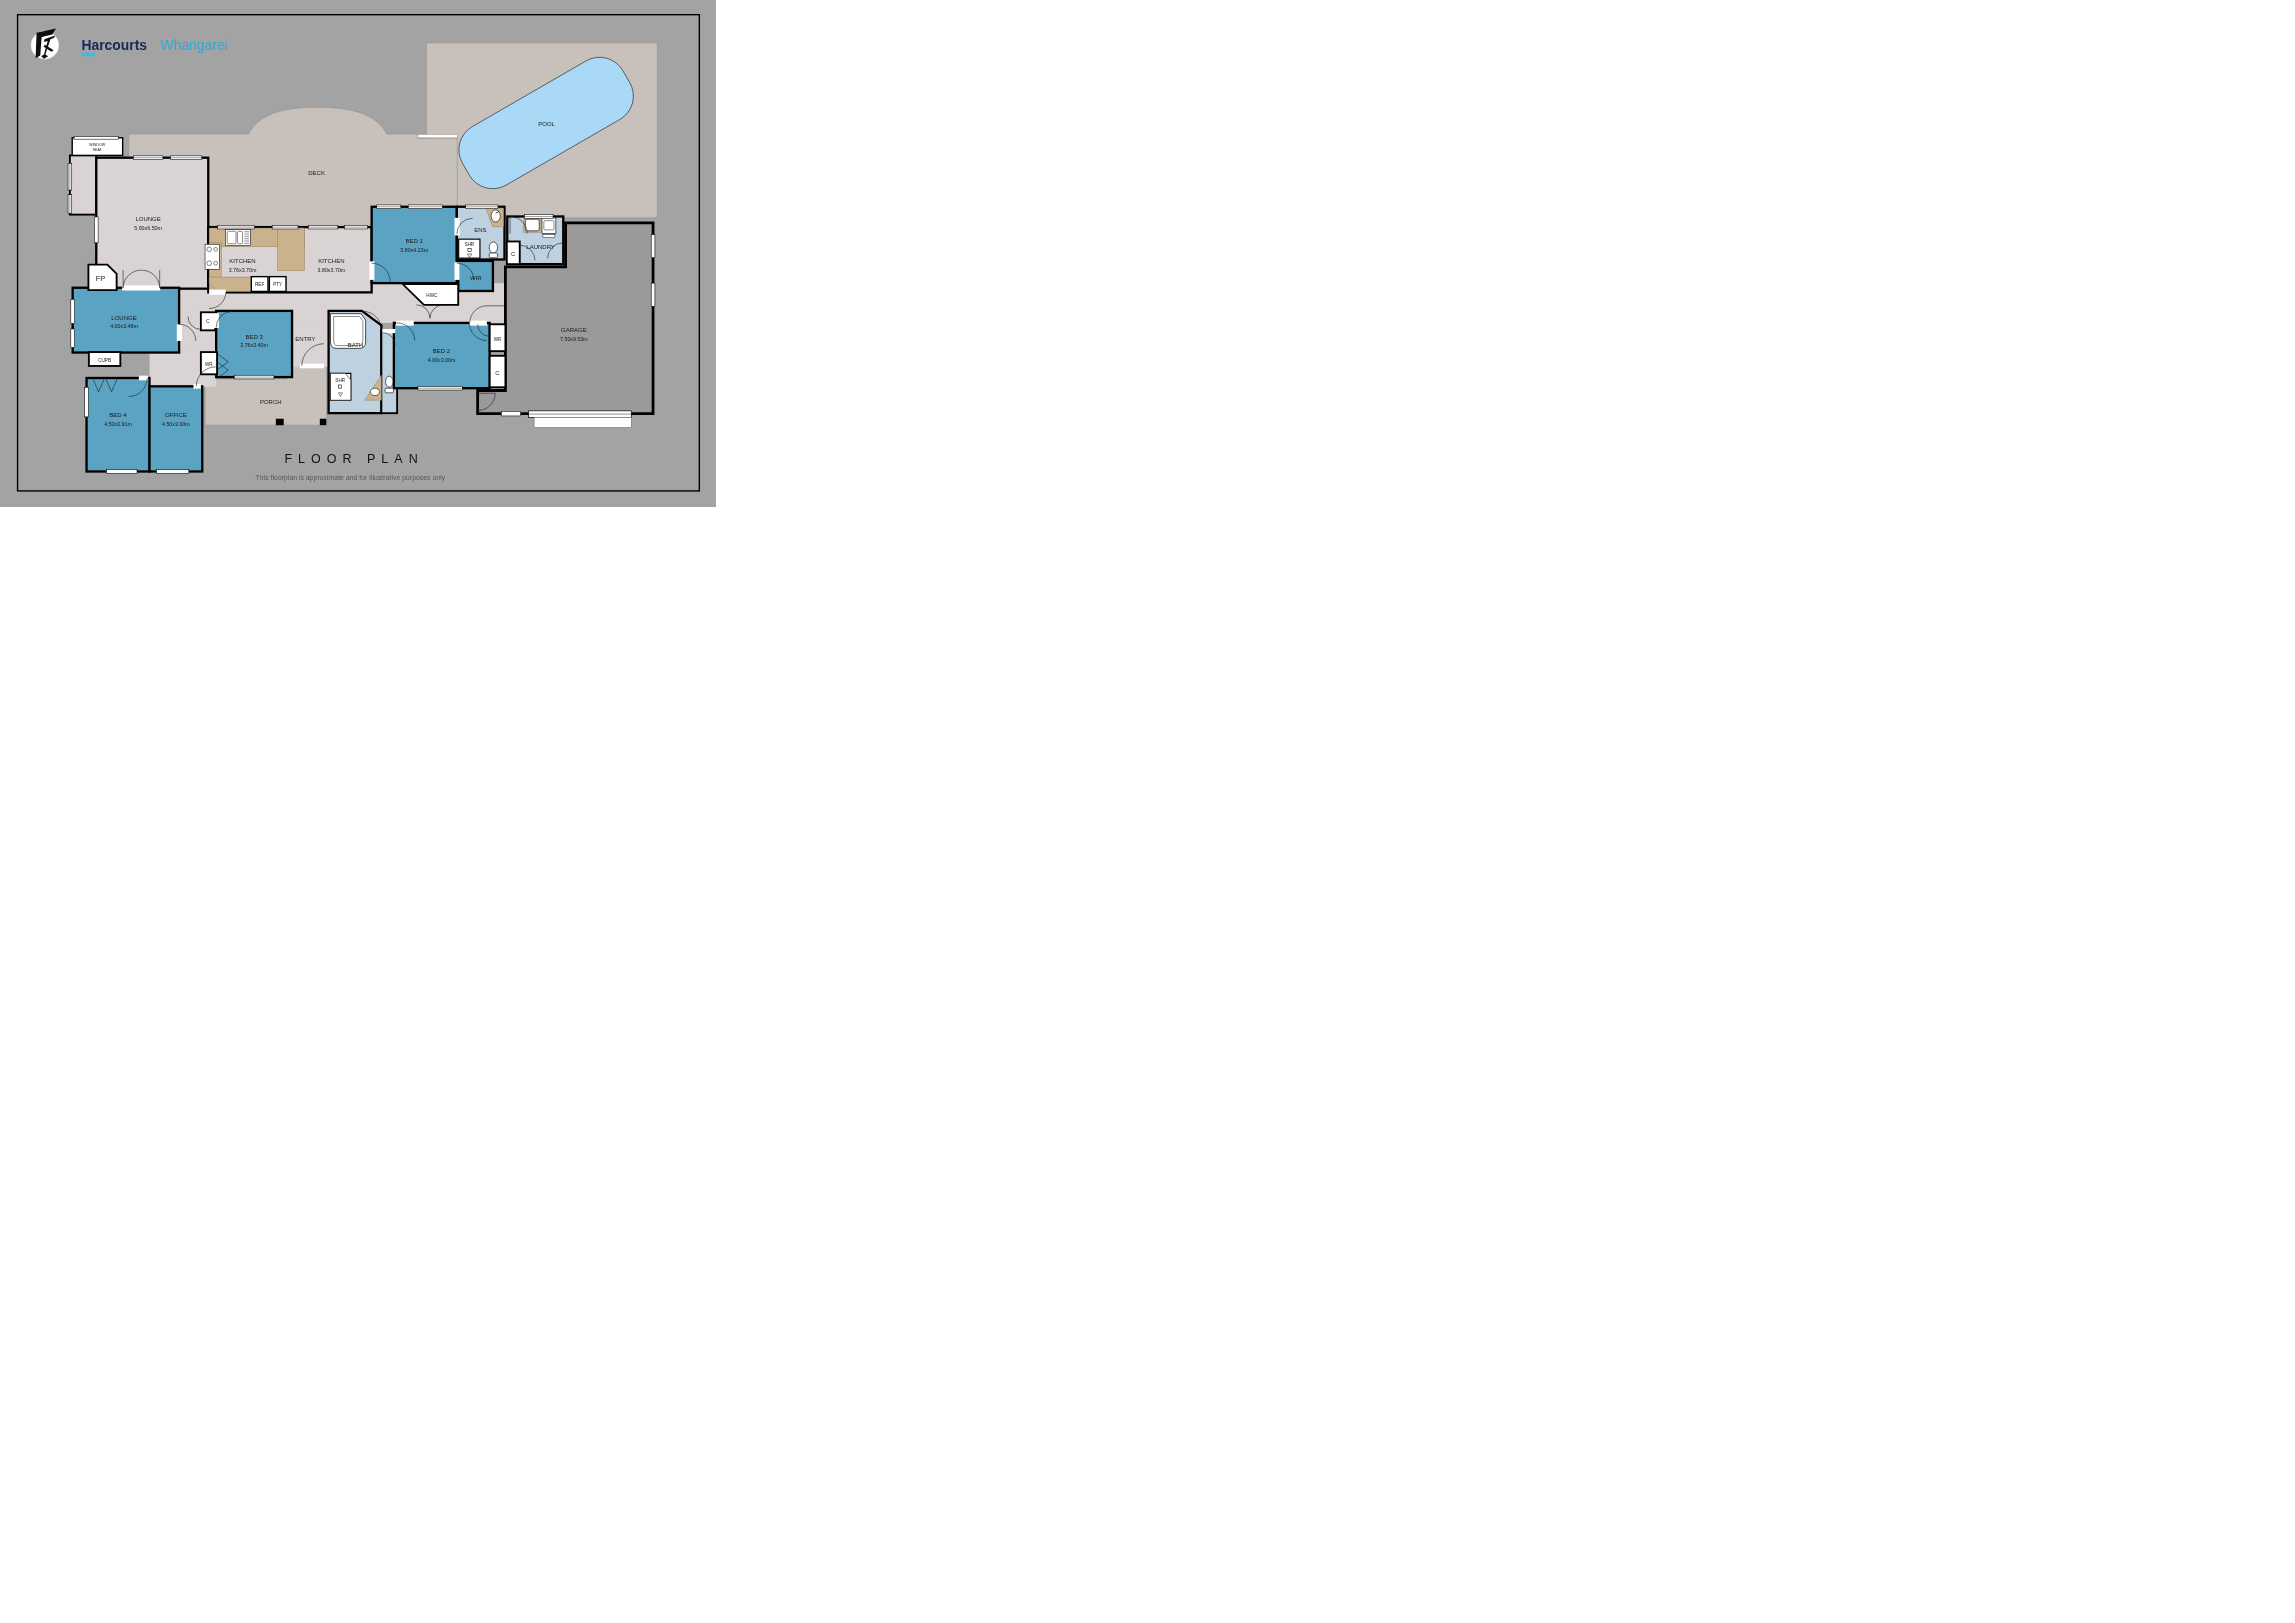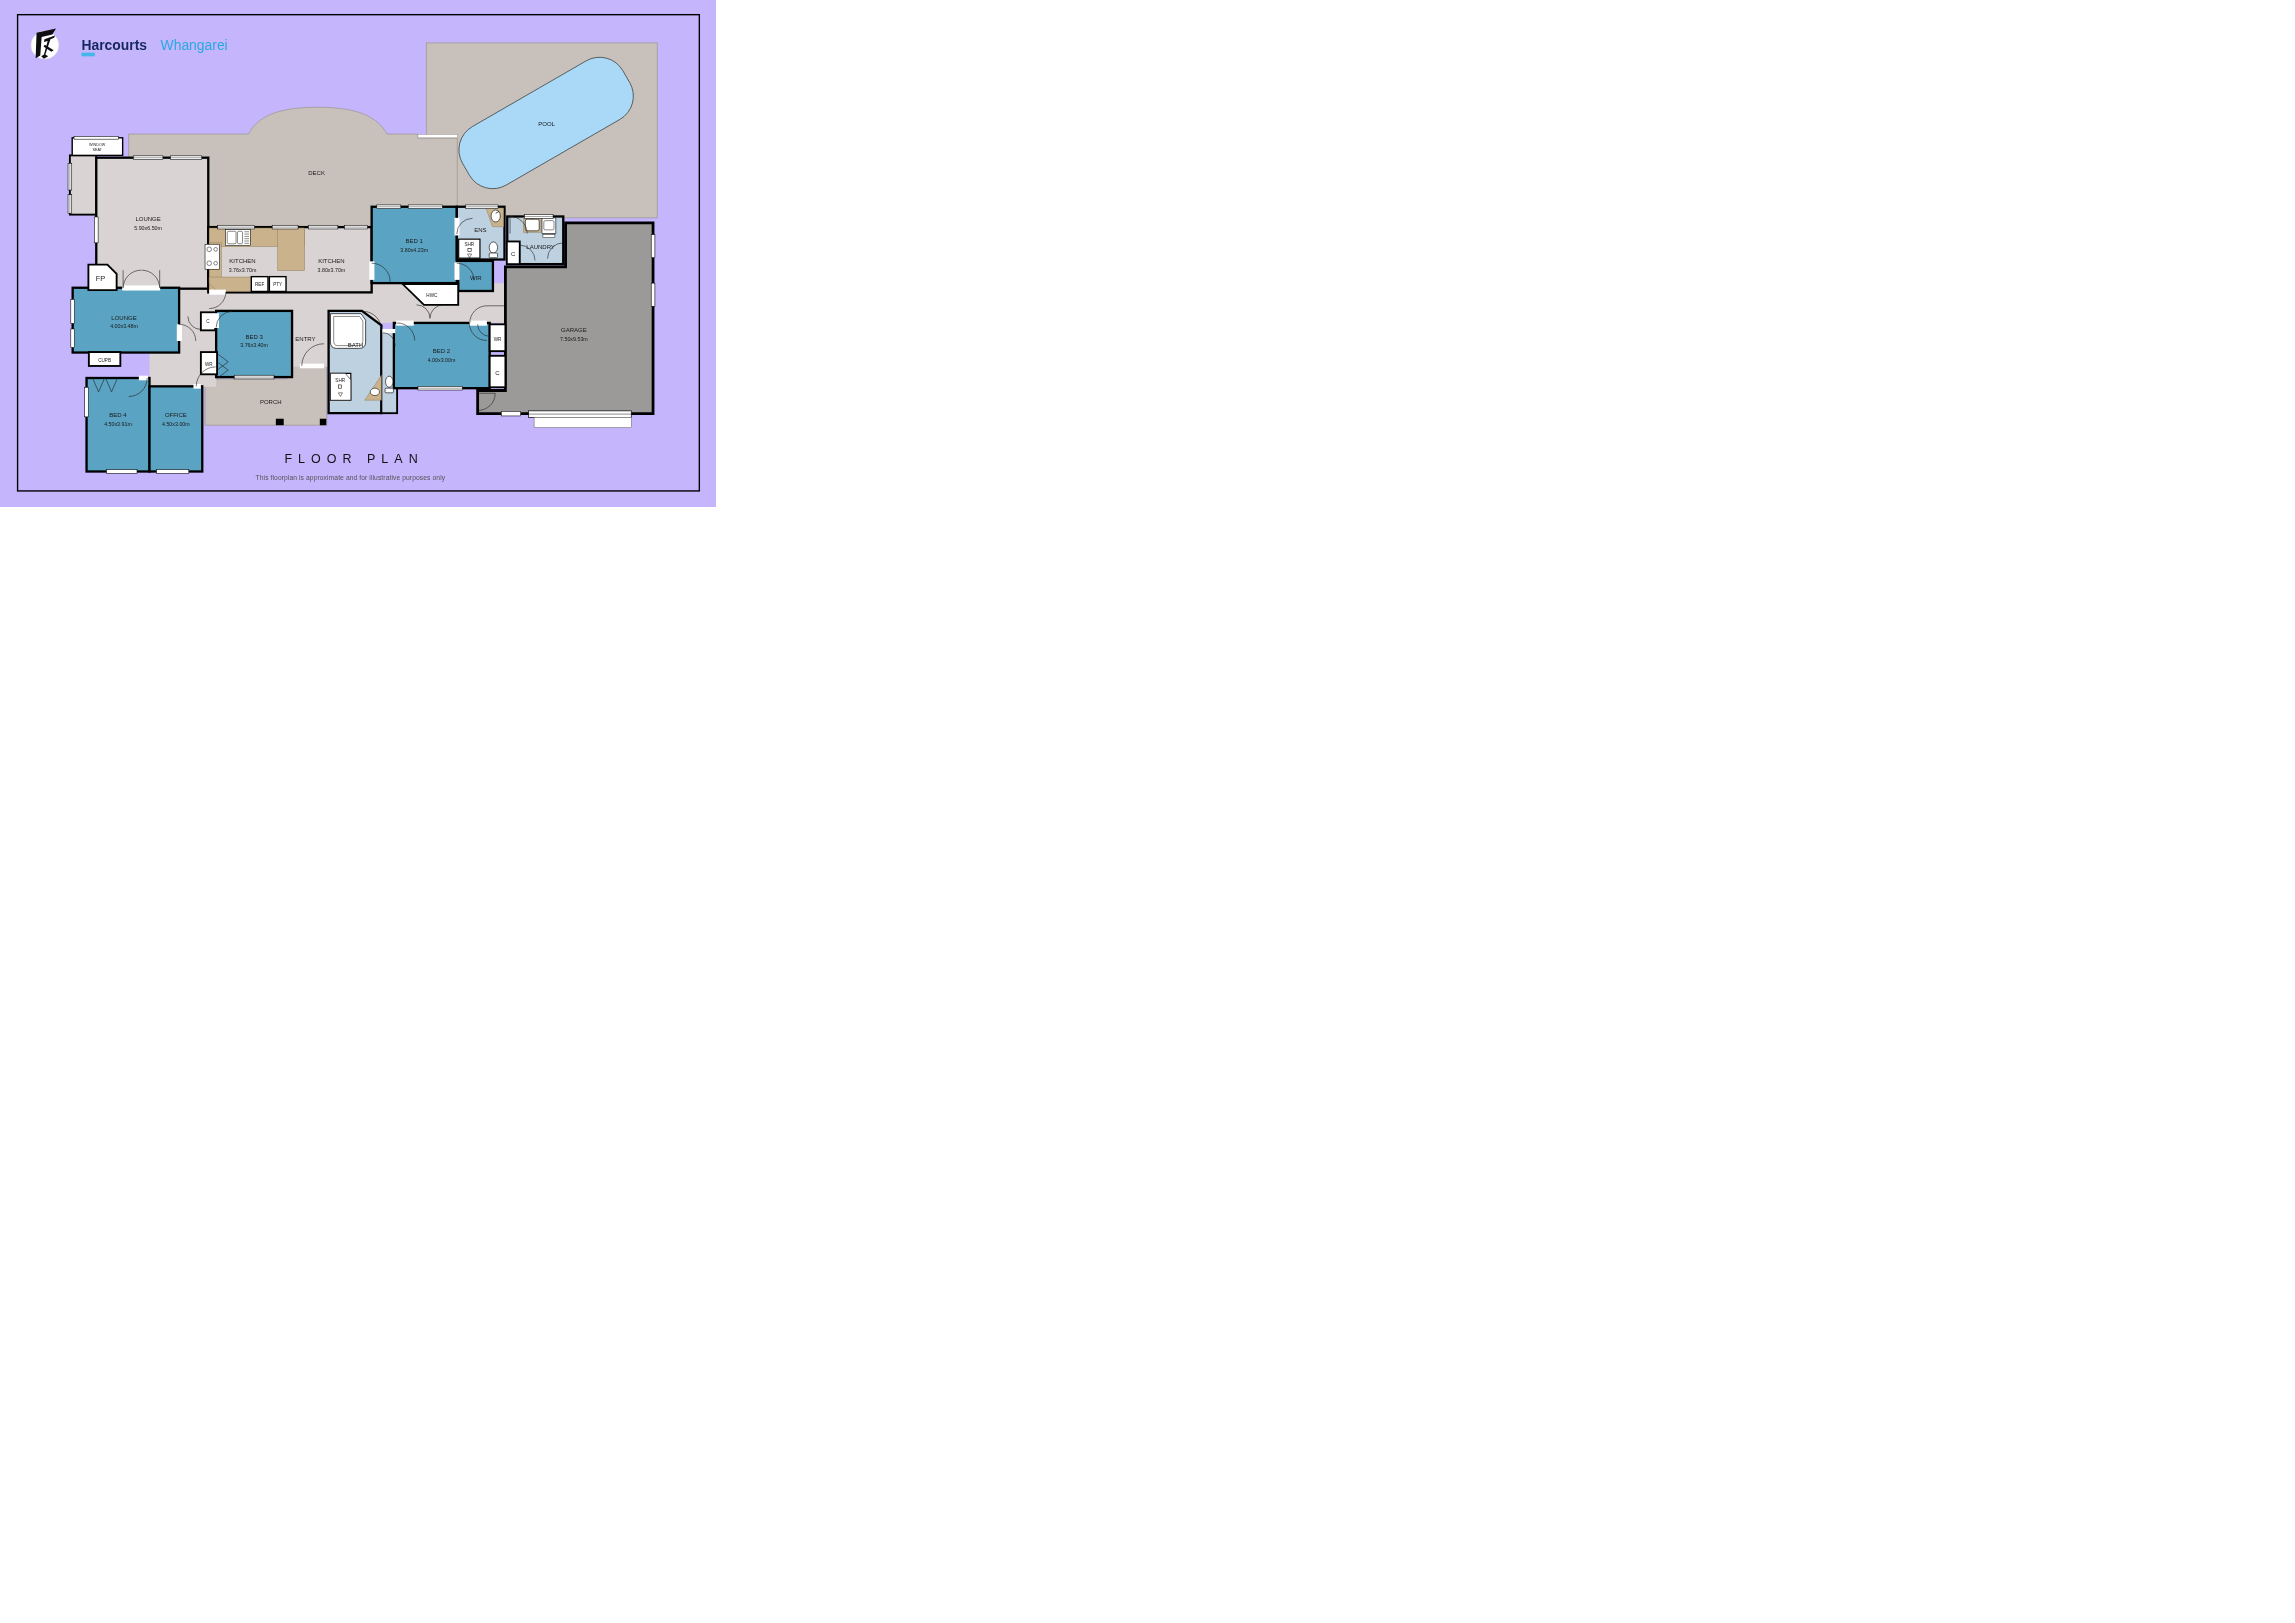--- a/index.html
+++ b/index.html
@@ -1,16 +1,16 @@
 <!DOCTYPE html>
 <html style="font-size:7.4px"><head>
 <meta charset="utf-8">
 <style>
   html,body{margin:0;padding:0;background:#ffffff;}
-  .page{position:relative;width:716px;height:507px;background:#c4b5fd;overflow:hidden;
+  .page{position:relative;width:716px;height:507px;background:#a3a3a3;overflow:hidden;
         font-family:"Liberation Sans", sans-serif;}
   svg{position:absolute;left:0;top:0;}
   svg text{font-family:"Liberation Sans", sans-serif;fill:#1a1a1a;}
   .room-label{font-size:13px;}
   .room-dims{font-size:11.5px;}
   .small-label{font-size:10px;}
   .tiny-label{font-size:8px;}
   .site-label{font-size:13px;}
   .fp-label{font-size:16px;}
   .title{font-size:27px;letter-spacing:13px;fill:#111;}

